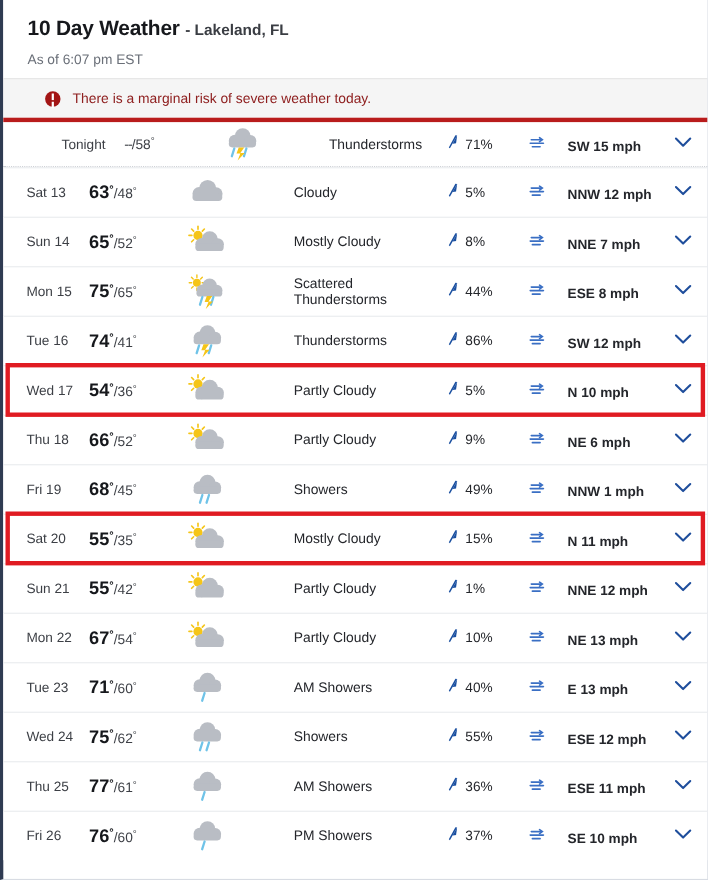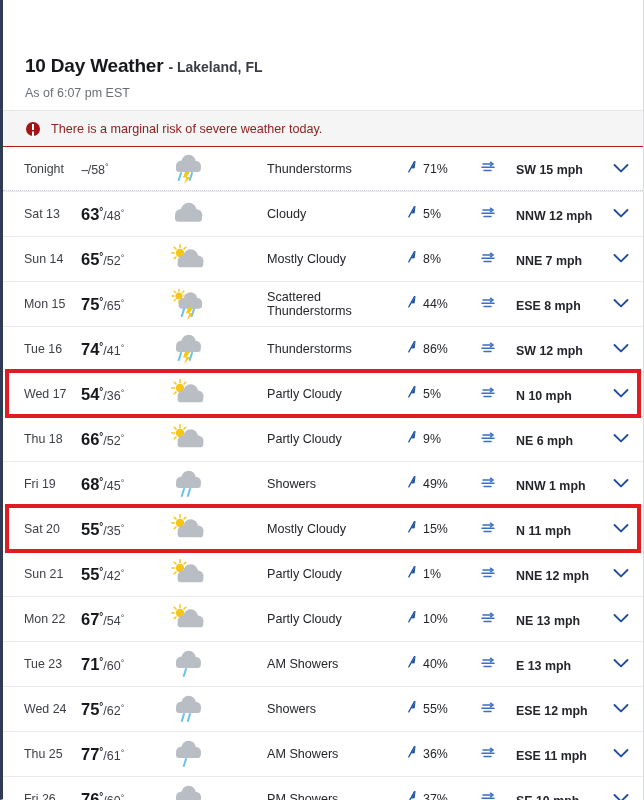--- a/index.html
+++ b/index.html
@@ -13,55 +13,55 @@
     position: relative;
     width: 644px; height: 800px;
     background: #ffffff;
     border-left: 3px solid #2f3b52;
     border-right: 1px solid #d8dce3;
     border-bottom: 1px solid #d8dce3;
   }
 
   
   .header { padding: 16px 0 10px 22px; background:#fff; }
-  .title-line { display: flex; align-items: baseline; gap: 5px; margin-top: 39px; }
+  .title-line { display: flex; align-items: baseline; gap: 5px; }
   .title-main {
     font-size: 19px; font-weight: bold; color: #16181c;
     letter-spacing: -0.2px;
   }
   .title-loc { font-size: 14px; color: #3a3d43; font-weight: bold; }
   .asof { margin-top: 9px; font-size: 12.5px; color: #6a6f78; }
 
   
   .alert {
     height: 36px; background: #f5f5f5;
     border-top: 1px solid #e6e6e6;
     display: flex; align-items: center; gap: 11px;
-    padding-left: 23px;
+    padding-left: 38px;
   }
   .alert-icon {
     width: 14px; height: 14px; border-radius: 50%;
     background: #a31515; position: relative; flex: none;
   }
   .alert-icon::after {
     content: ""; position: absolute; left: 6px; top: 2.5px;
     width: 2px; height: 6px; background: #fff;
     box-shadow: 0 7.5px 0 0 #fff;
   }
   .alert-text { font-size: 12.6px; color: #8f2020; }
 
   
   .rows { position: relative; }
   .row {
     height: 45px; display: flex; align-items: center;
     border-top: 1px solid #e9ebee;
     position: relative; background: #fff;
   }
   .row.dotted-below { border-bottom: 1px dotted #c9ccd2; }
-  .row:first-child { border-top: 1px solid #b91c1c; }
+  .row:first-child { border-top: 4px solid #b91c1c; padding-left: 32px; }
 
   .c-day {
     width: 78px; padding-left: 21px; font-size: 12.4px; color: #3c3f45;
   }
   .c-temp { width: 80px; white-space: nowrap; }
   .t-hi { font-size: 16.5px; font-weight: bold; color: #16181c; }
   .t-hi.na { font-size: 13px; font-weight: normal; color: #3c3f45; letter-spacing:-1px;}
   .t-deg { font-size: 10px; font-weight: bold; color:#16181c; vertical-align: 5px; }
   .t-sep { font-size: 12.5px; color: #3c3f45; }
   .t-lo { font-size: 12.5px; color: #3c3f45; }

